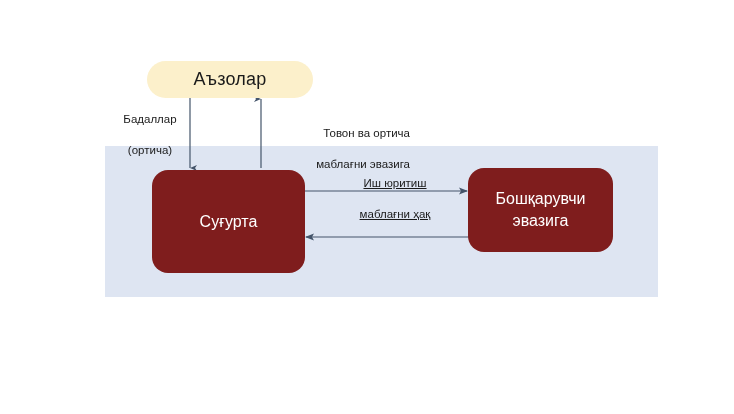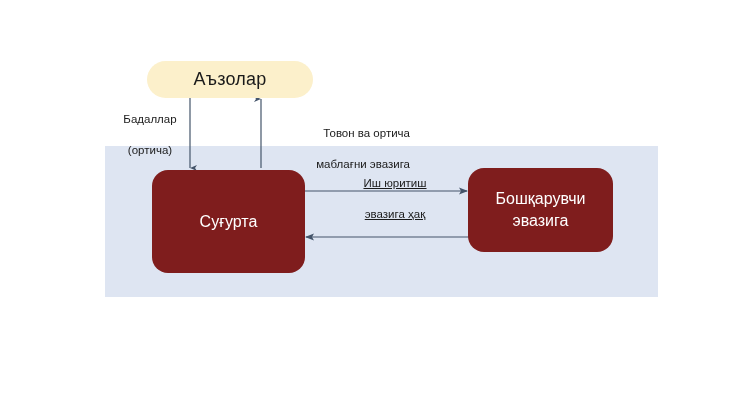--- a/index.html
+++ b/index.html
@@ -161,19 +161,19 @@
     <div>(ортича)</div>
   </div>
 
   <div class="edge-label" id="label-payout">
     <div>Товон ва ортича</div>
     <div>маблағни эвазига</div>
   </div>
 
   <div class="edge-label" id="label-fee">
     <div>Иш юритиш</div>
-    <div>эвазига ҳақ</div>
+    <div>маблағни ҳақ</div>
   </div>
 
   <div class="edge-label" id="label-loan">
   </div>
 
 </div>
 
 </body></html>

